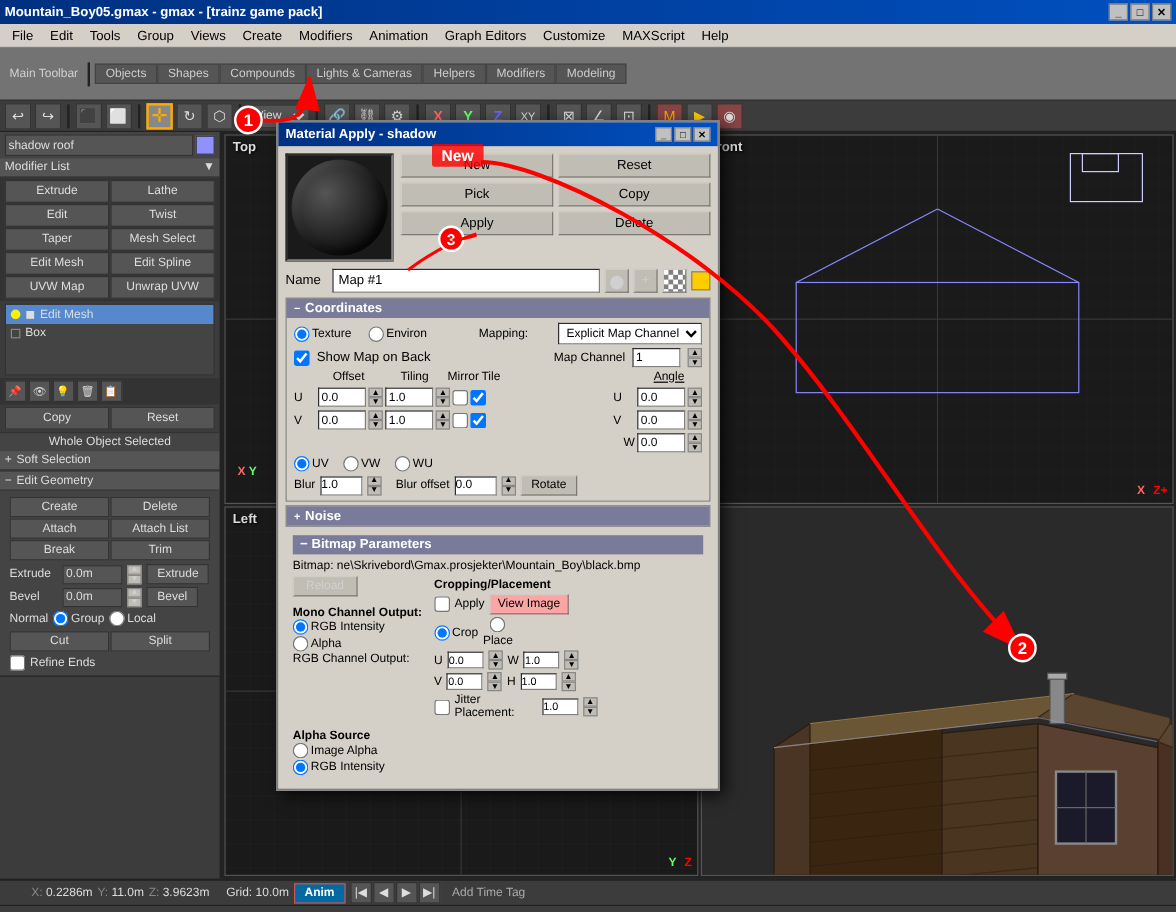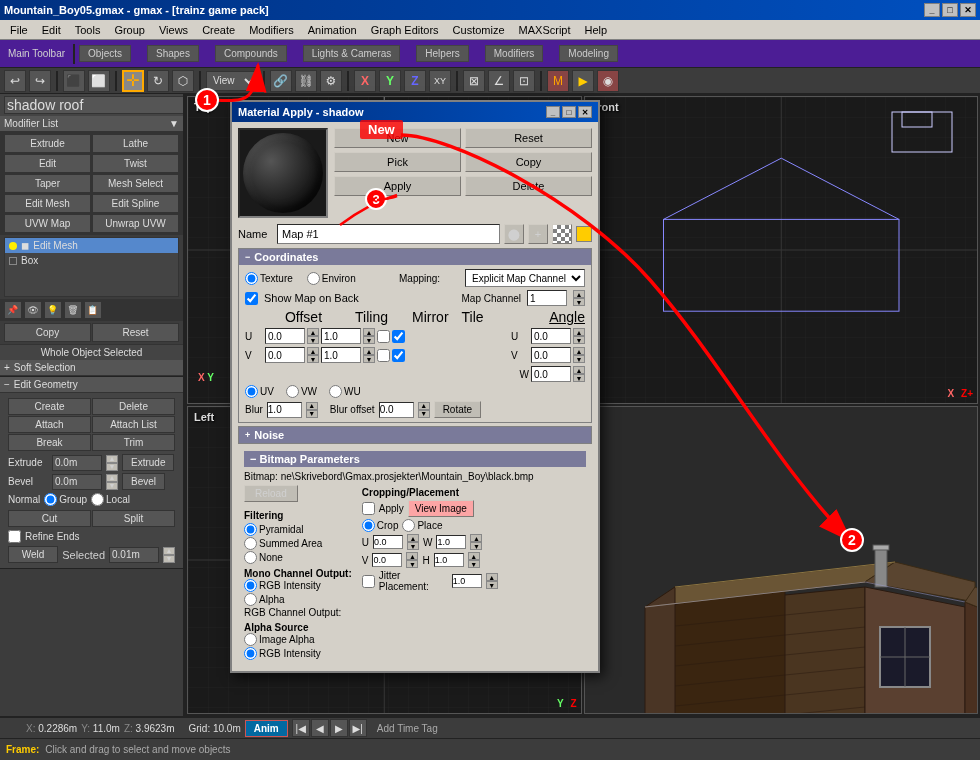--- a/index.html
+++ b/index.html
@@ -55,36 +55,36 @@
     }
     .menu-item {
       padding: 2px 6px;
       font-size: 11px;
       color: #000;
       cursor: pointer;
     }
 
     
     .toolbar-area {
-      background: #4c1d95;
-      height: 28px;
+      background: #737373;
+      height: 44px;
       display: flex;
       align-items: center;
       padding: 0 4px;
       gap: 2px;
       border-bottom: 1px solid #222;
     }
     .toolbar-label {
       color: #d0d0d0;
       font-size: 10px;
       padding: 0 4px;
     }
     .toolbar-tabs {
       display: flex;
-      gap: 16px;
+      gap: 0;
     }
     .toolbar-tab {
       background: #555;
       color: #ccc;
       padding: 2px 8px;
       font-size: 10px;
       border: 1px solid #444;
       cursor: pointer;
     }
 
@@ -143,21 +143,21 @@
       padding: 2px 4px;
       background: #444;
       gap: 2px;
     }
     .name-input {
       flex: 1;
       background: #555;
       border: 1px solid #333;
       color: #ddd;
       height: 18px;
-      font-size: 14px;
+      font-size: 10px;
       padding: 0 2px;
     }
     .color-swatch {
       width: 16px;
       height: 16px;
       background: #9090ff;
       border: 1px solid #333;
     }
 
     .modifier-label {
@@ -913,31 +913,20 @@
         <div class="cut-row">
           <div class="geom-btn">Cut</div>
           <div class="geom-btn">Split</div>
         </div>
 
         <div class="check-row">
           <input type="checkbox" style="">
           <span>Refine Ends</span>
         </div>
 
-        <div class="weld-row">
-          <div style="display:flex; align-items:center; gap:4px;">
-            <div class="geom-btn" style="width:60px;">Weld</div>
-            <span>Selected</span>
-            <input class="spinner-input" type="text" value="0.01m" style="">
-            <div class="spinner-arrows">
-              <div class="coord-spinbtn">▲</div>
-              <div class="coord-spinbtn">▼</div>
-            </div>
-          </div>
-        </div>
       </div>
     </div>
   </div>
 
   <div class="viewport-area">
 
     <div class="viewport viewport-top">
       <span class="viewport-label">Top</span>
 
       <svg class="grid-lines">
@@ -1163,27 +1152,27 @@
           <input type="checkbox" checked="" style="">
           <span>Show Map on Back</span>
           <span style="margin-left:auto; font-size:10px;">Map Channel</span>
           <input class="coord-input" type="text" value="1" style="">
           <div class="coord-spinner">
             <div class="coord-spinbtn">▲</div>
             <div class="coord-spinbtn">▼</div>
           </div>
         </div>
 
-        <div class="coord-row" style="gap:13px; font-size:14px;">
+        <div class="coord-row" style="gap:0; font-size:10px;">
           <span style="min-width:18px;"></span>
           <span style="min-width:55px; text-align:center;">Offset</span>
           <span style="min-width:55px; text-align:center;">Tiling</span>
           <span style="min-width:20px; text-align:center;">Mirror</span>
           <span style="min-width:20px; text-align:center;">Tile</span>
-          <span style="min-width:55px; text-align:right; margin-left:auto;text-decoration:underline;">Angle</span>
+          <span style="min-width:55px; text-align:center; margin-left:auto;text-decoration:underline;">Angle</span>
         </div>
 
         <div class="coord-row" style="gap:2px; font-size:10px;">
           <span style="min-width:18px;">U</span>
           <input class="coord-input" value="0.0" style="">
           <div class="coord-spinner">
             <div class="coord-spinbtn">▲</div>
             <div class="coord-spinbtn">▼</div>
           </div>
           <input class="coord-input" value="1.0" style="">
@@ -1280,35 +1269,20 @@
       <div class="bitmap-path-label">
         <span>Bitmap:</span>
         <span>ne\Skrivebord\Gmax.prosjekter\Mountain_Boy\black.bmp</span>
       </div>
 
       <div style="display:flex; align-items:flex-start; gap:8px;">
         <div>
           <div class="reload-btn">Reload</div>
 
           
-          <div class="filter-section">
-            <div class="filter-title">Filtering</div>
-            <div class="filter-radio">
-              <input type="radio" name="filter" checked="" style="">
-              <span>Pyramidal</span>
-            </div>
-            <div class="filter-radio">
-              <input type="radio" name="filter" style="">
-              <span>Summed Area</span>
-            </div>
-            <div class="filter-radio">
-              <input type="radio" name="filter" style="">
-              <span>None</span>
-            </div>
-          </div>
 
           
           <div class="mono-section">
             <div style="font-weight:bold;">Mono Channel Output:</div>
             <div class="filter-radio">
               <input type="radio" name="mono" checked="" style="">
               <span>RGB Intensity</span>
             </div>
             <div class="filter-radio">
               <input type="radio" name="mono" style="">
@@ -1327,21 +1301,21 @@
           <div class="crop-row">
             <input type="checkbox" style="">
             <span>Apply</span>
             <div class="crop-btn">View Image</div>
           </div>
           <div class="crop-row">
             <label style="display:flex;align-items:center;gap:2px;">
               <input type="radio" name="cropmode" checked="" style="">
               <span>Crop</span>
             </label>
-            <label style="display:flex;align-items:center;gap:2px;">
+            <label style="display:flex;align-items:center;gap:2px;flex-direction:column;">
               <input type="radio" name="cropmode" style="">
               <span>Place</span>
             </label>
           </div>
           <div class="crop-row">
             <span>U</span>
             <input class="crop-input" value="0.0" style="">
             <div class="coord-spinner">
               <div class="coord-spinbtn">▲</div>
               <div class="coord-spinbtn">▼</div>

